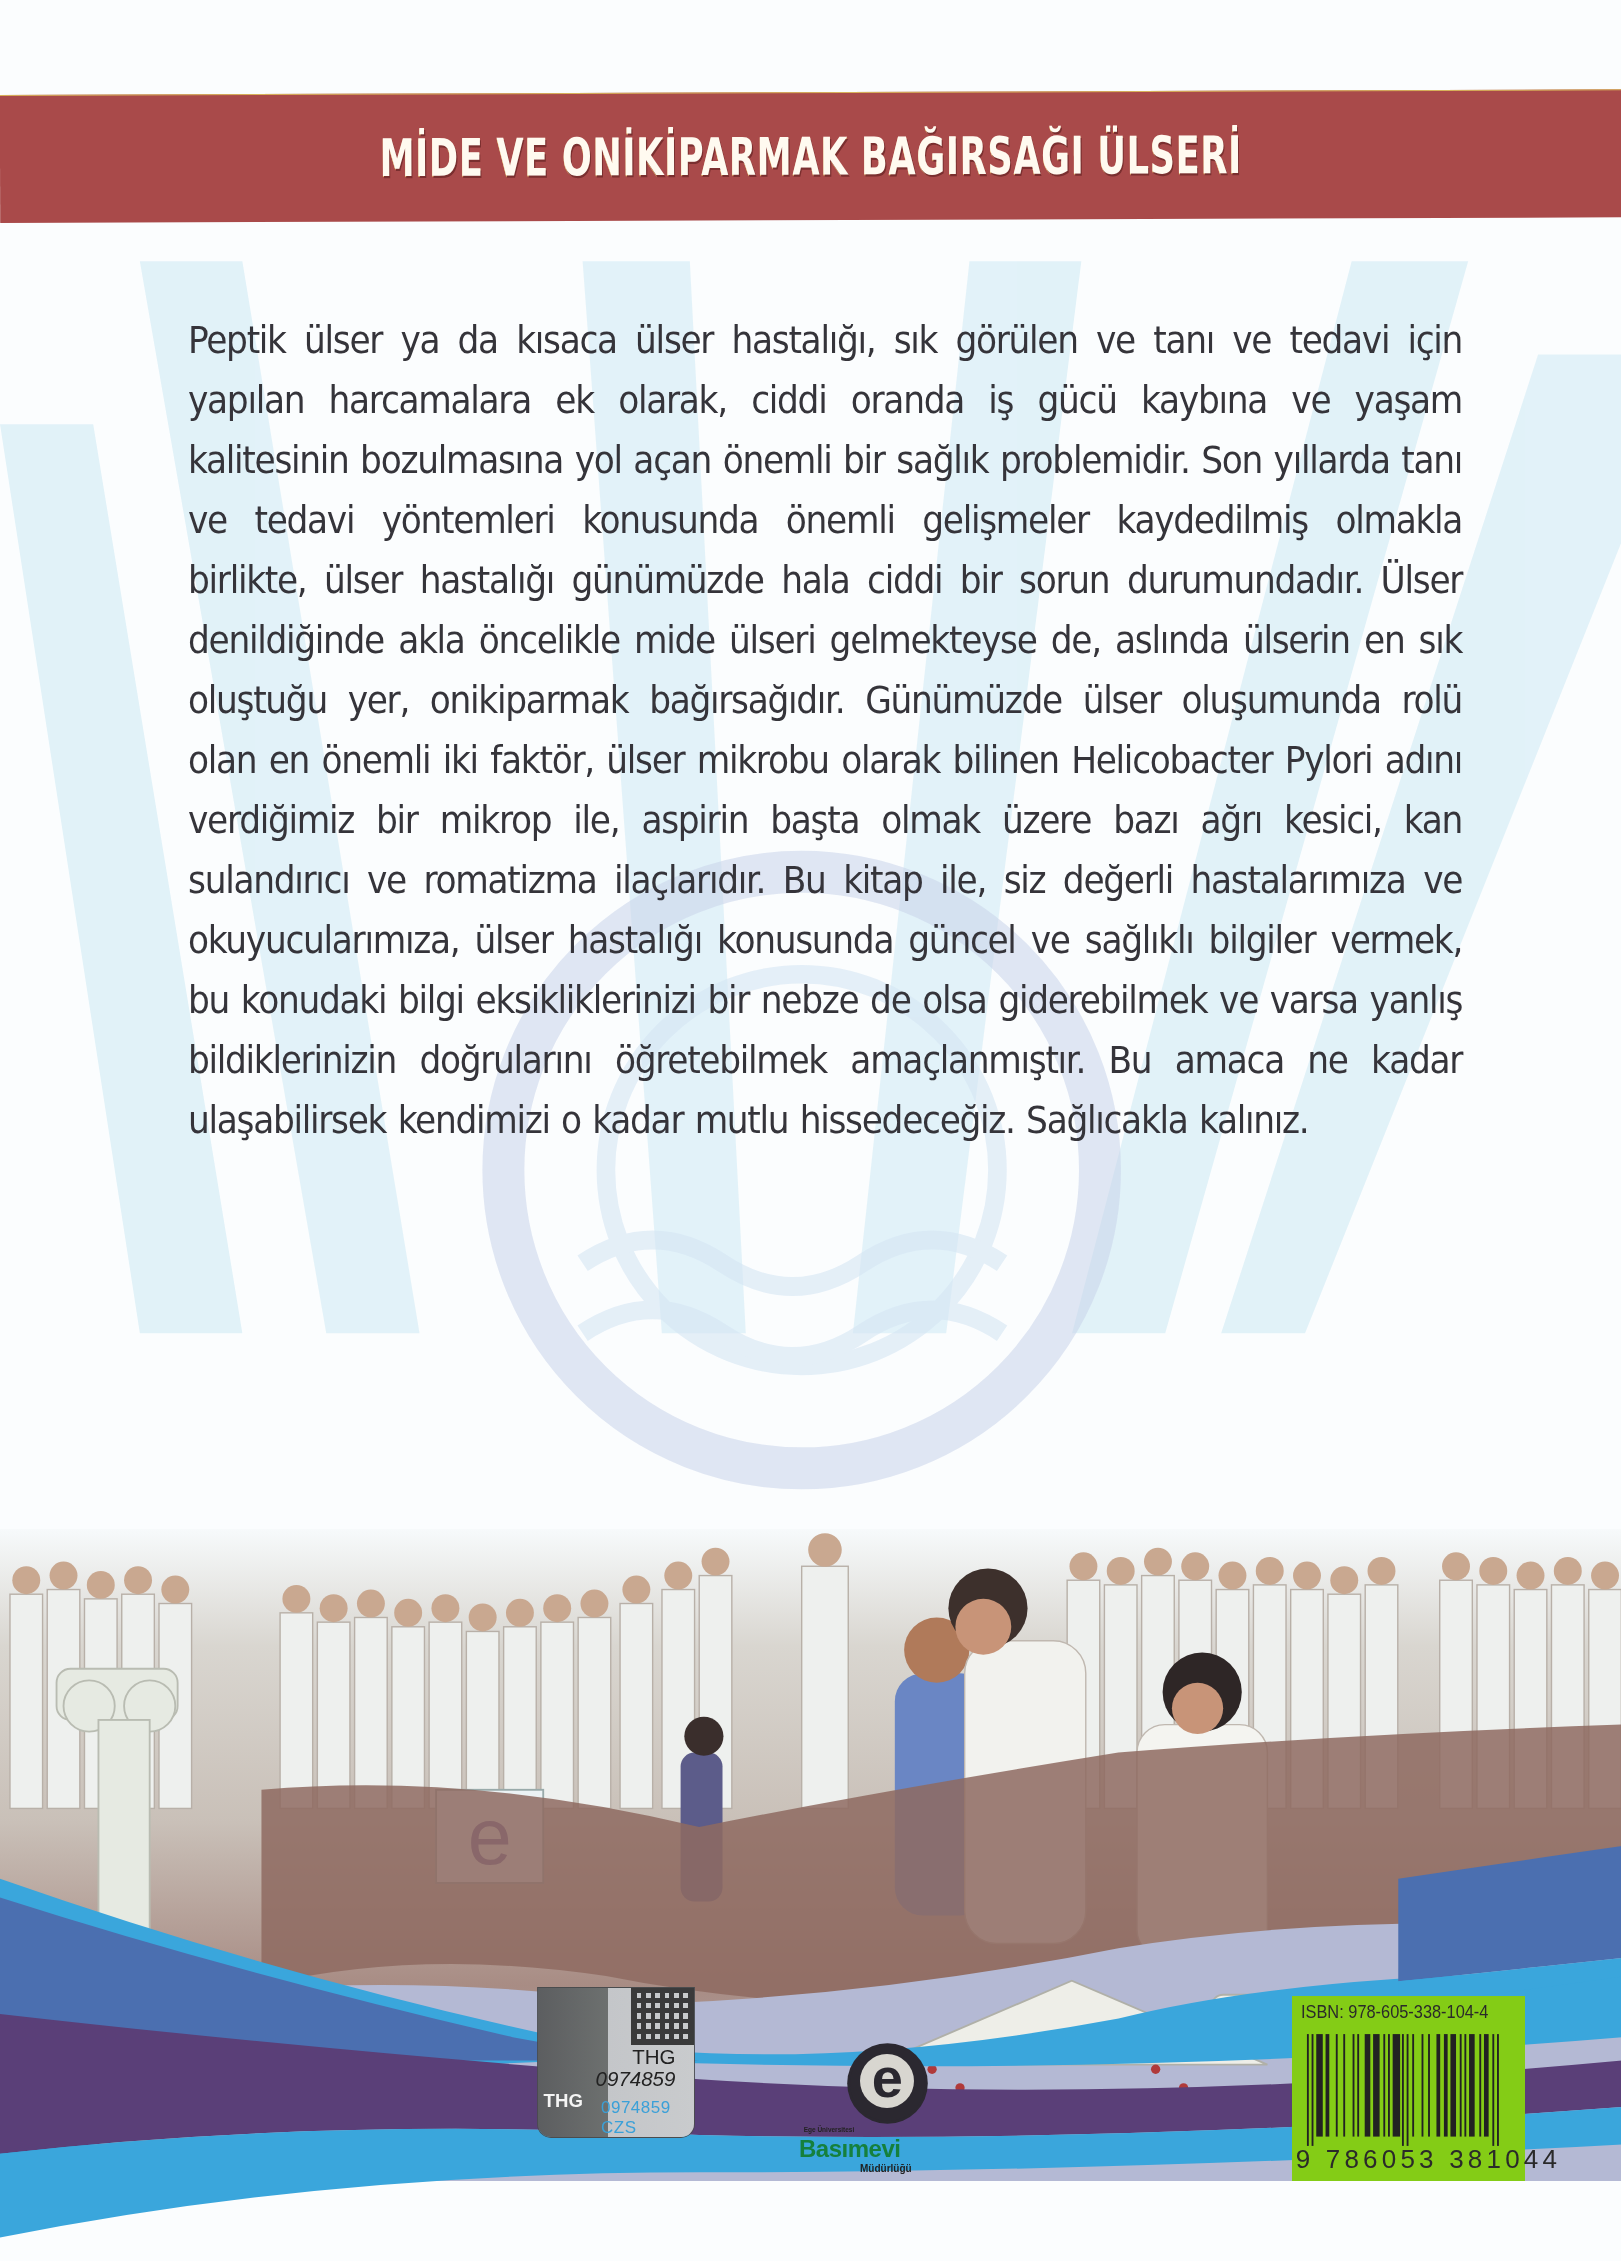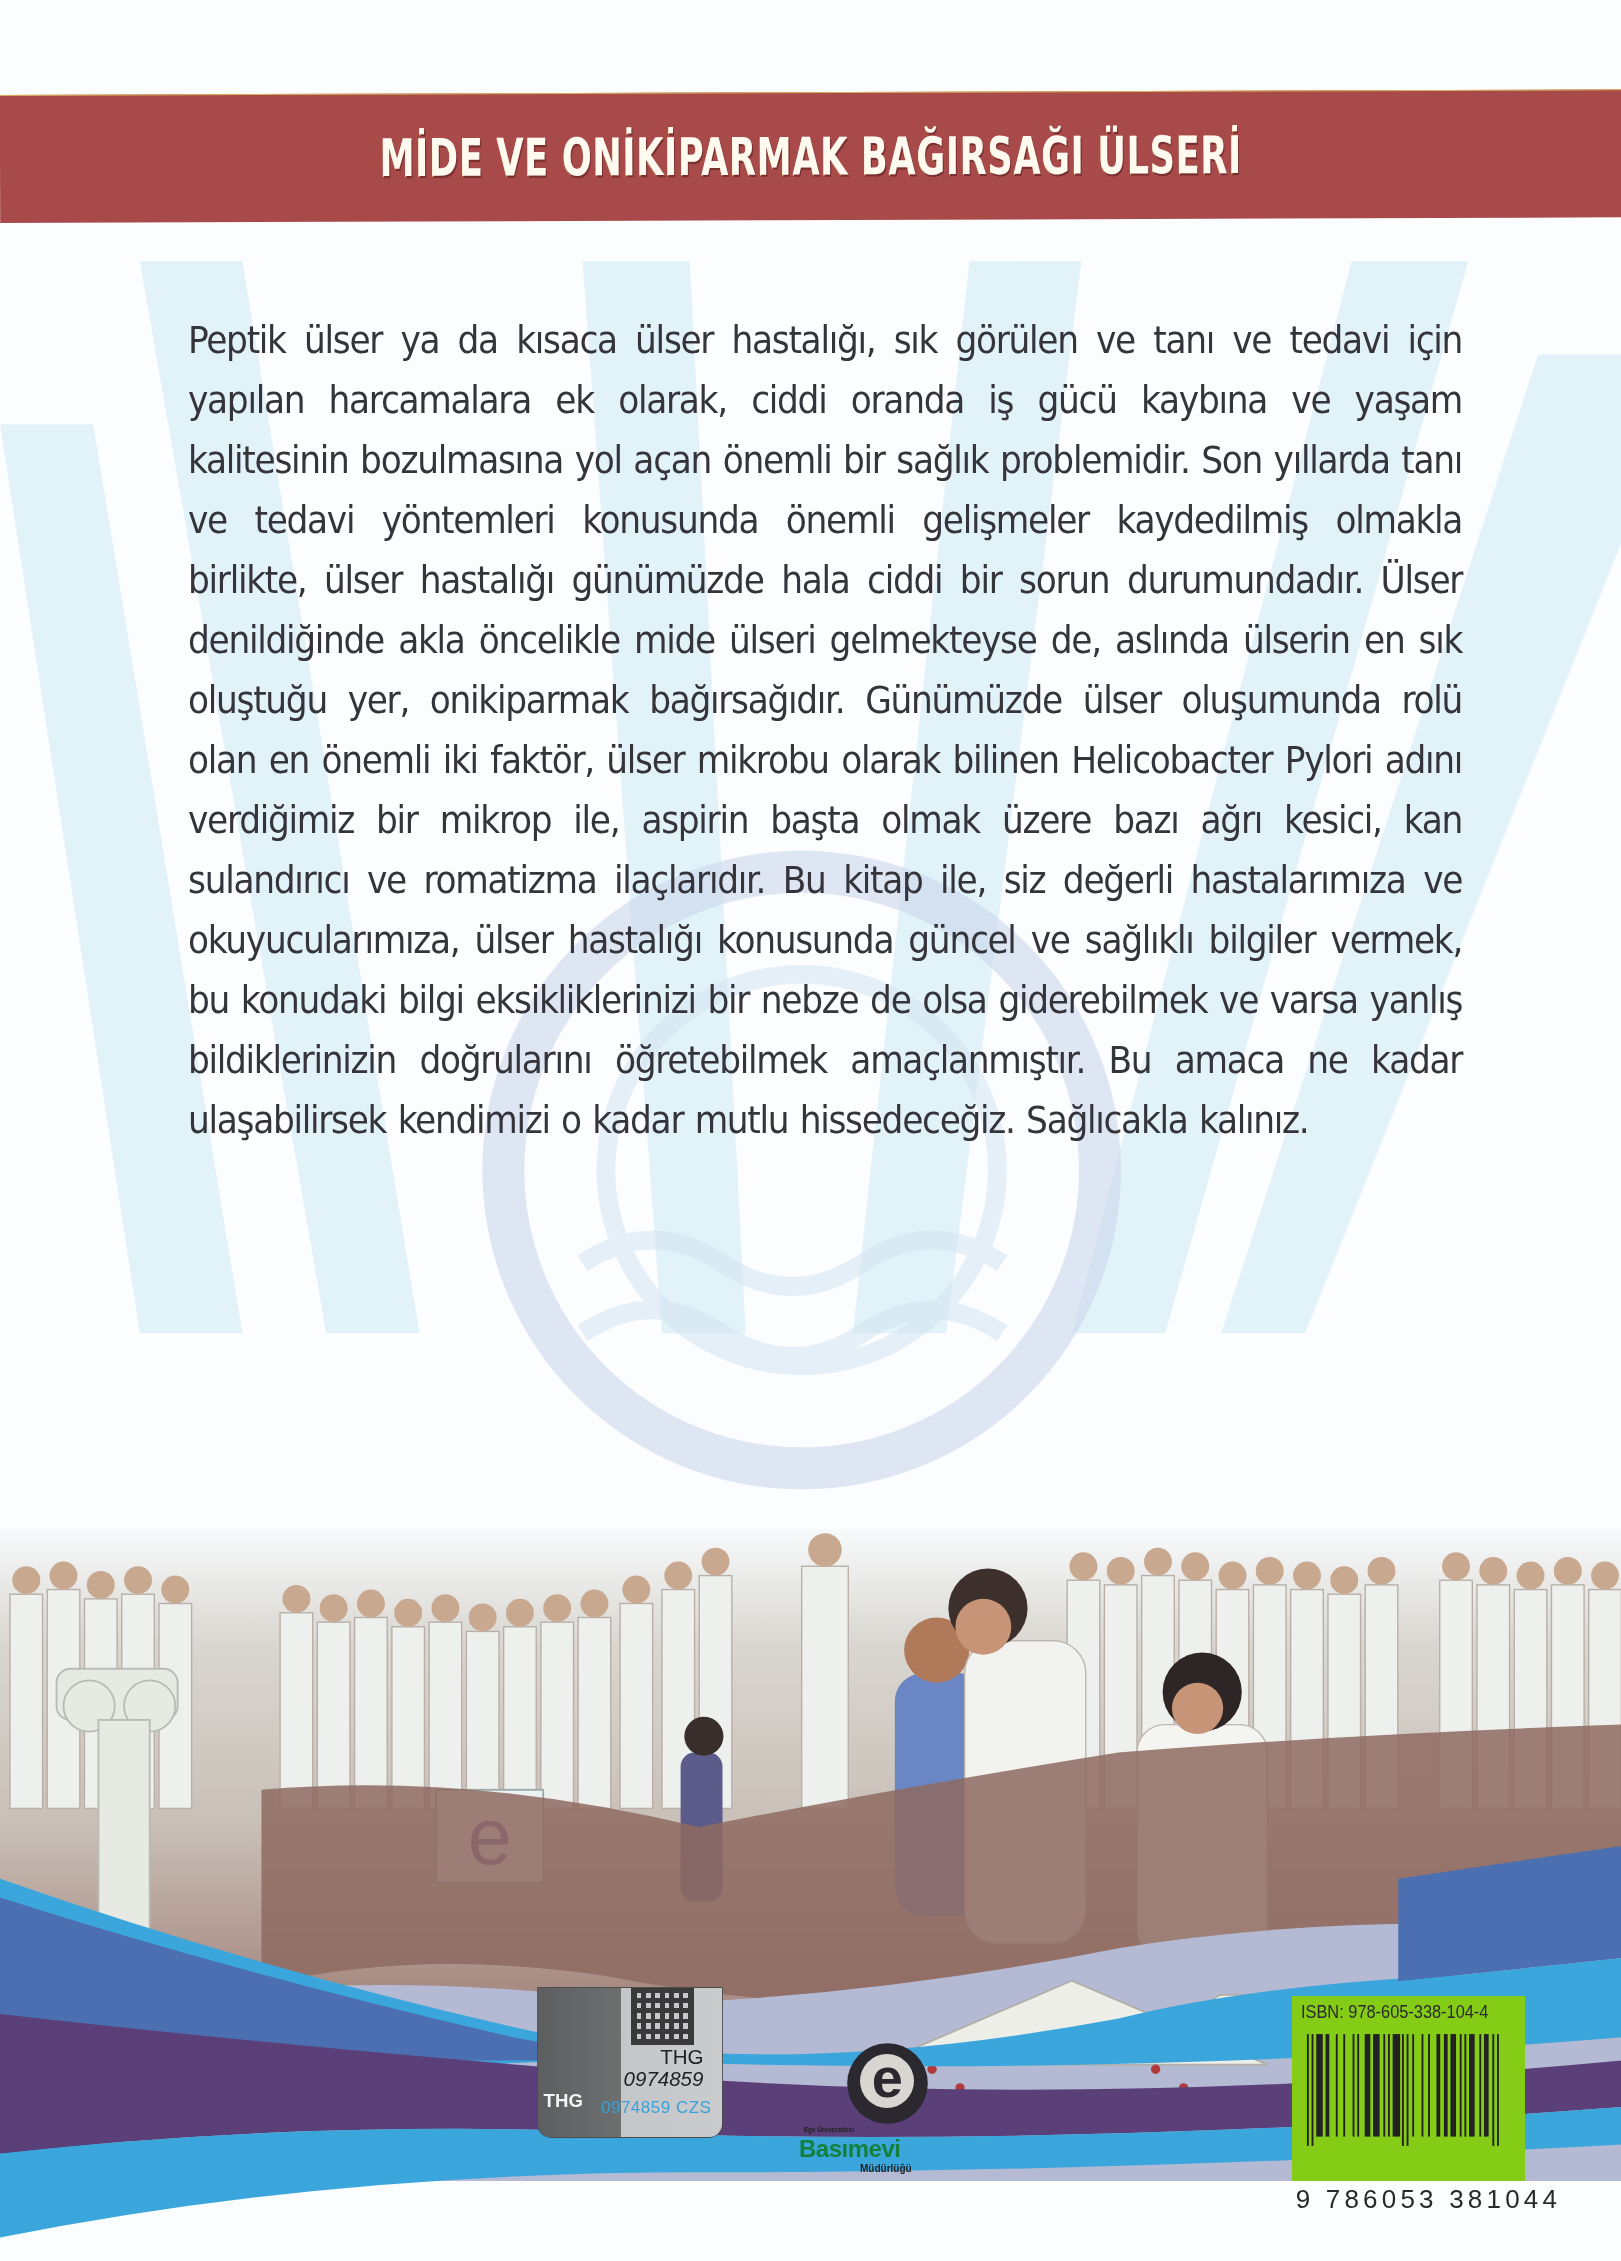--- a/index.html
+++ b/index.html
@@ -53,21 +53,21 @@
       position: absolute; left: 0; top: 1529px; width: 1622px; height: 652px;
       background: linear-gradient(180deg, rgba(230,238,240,0.2) 0%, #d9d6d0 18%, #c9c0b8 45%, #a88c84 70%, #b8b8c4 100%);
     }
     .mural svg { position: absolute; left: 0; top: 0; }
 
     
     .waves { position: absolute; left: 0; top: 1818px; }
 
     
     .sticker {
-      position: absolute; left: 538px; top: 1988px; width: 184px; height: 149px;
+      position: absolute; left: 538px; top: 1988px; width: 156px; height: 149px;
       border-radius: 0 0 13px 13px;
       background: linear-gradient(90deg, #5c5e60 0%, #6d706f 45%, #c4c6c9 45%, #c9cbcd 100%);
       overflow: hidden;
       box-shadow: 0 0 0 0.9px #4a4c4e;
     }
     .sticker .qr {
       position: absolute; left: 93px; top: 0; width: 61px; height: 55px;
       background:
         repeating-linear-gradient(90deg, #222 0 4.7px, transparent 4.7px 9.3px),
         repeating-linear-gradient(0deg, #222 0 4.7px, transparent 4.7px 10.3px);
@@ -127,21 +127,21 @@
     }
     .isbn-label {
       position: absolute; left: 9.3px; top: 4.7px;
       font-family: "Liberation Sans", sans-serif; font-size: 18.6px; color: #2a2a2a;
       transform: scaleX(0.88); transform-origin: left top; white-space: nowrap;
     }
     .barcode { position: absolute; left: 14px; top: 38px; }
     .barcode-digits {
       position: absolute; left: 3.7px; top: 148px;
       font-family: "Liberation Sans", sans-serif; font-size: 26px; color: #2a2a2a;
-      letter-spacing: 4.2px; white-space: nowrap; margin-top: 40px;
+      letter-spacing: 4.2px; white-space: nowrap;
     }
   </style>
 </head>
 <body>
 
 <div class="page">
 
   <svg class="rays" width="1622" height="1352" viewBox="0 0 3480 2900">
     <g fill="#dff1f8" opacity="0.9">
       <polygon points="300,0 520,0 900,2300 700,2300"></polygon>

